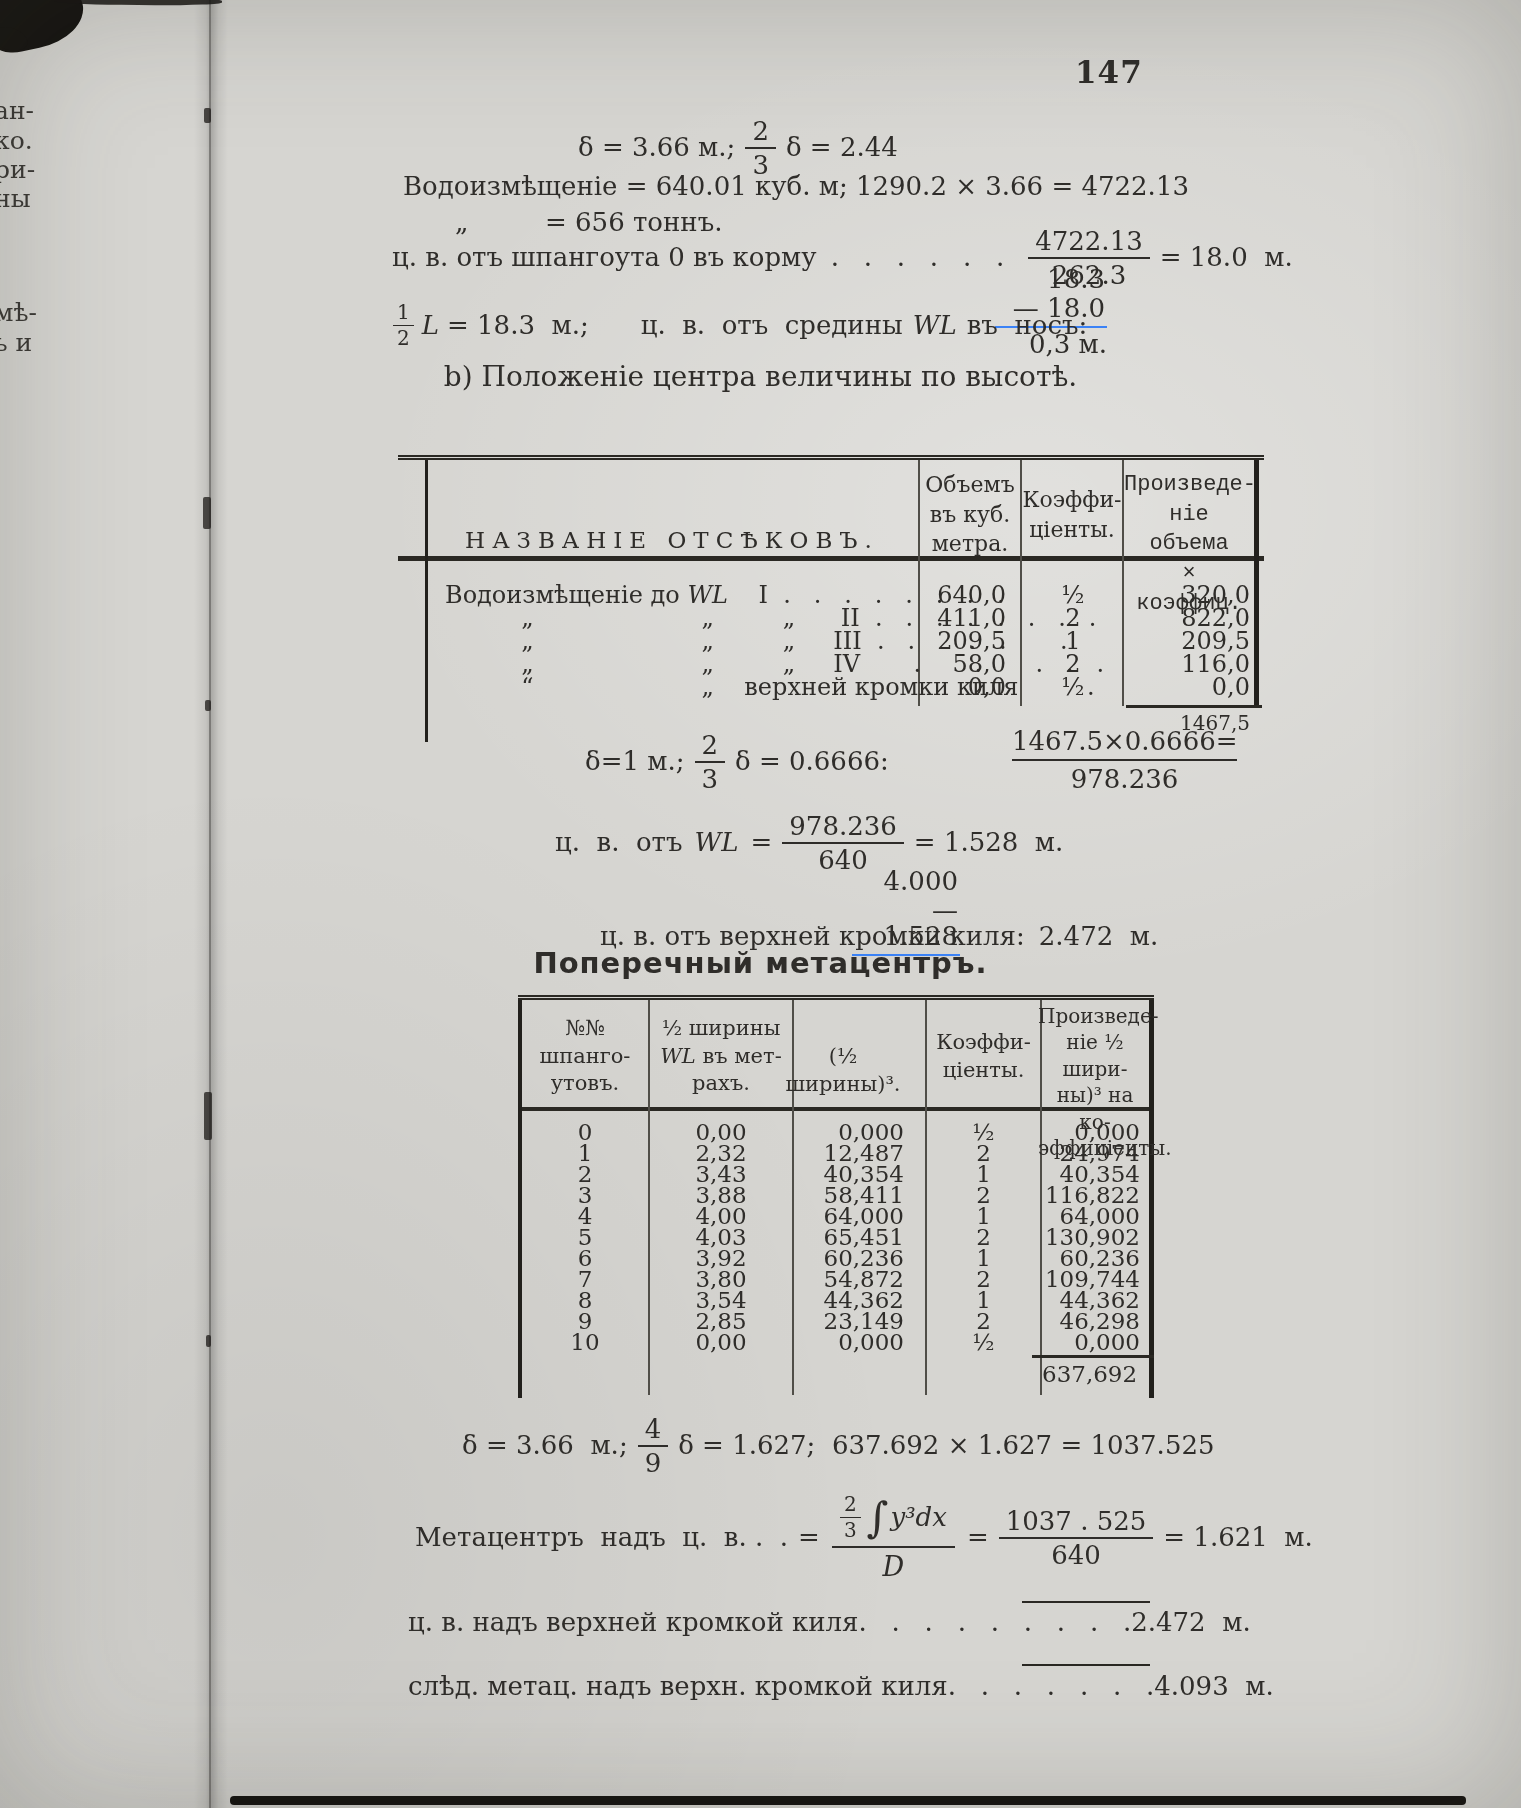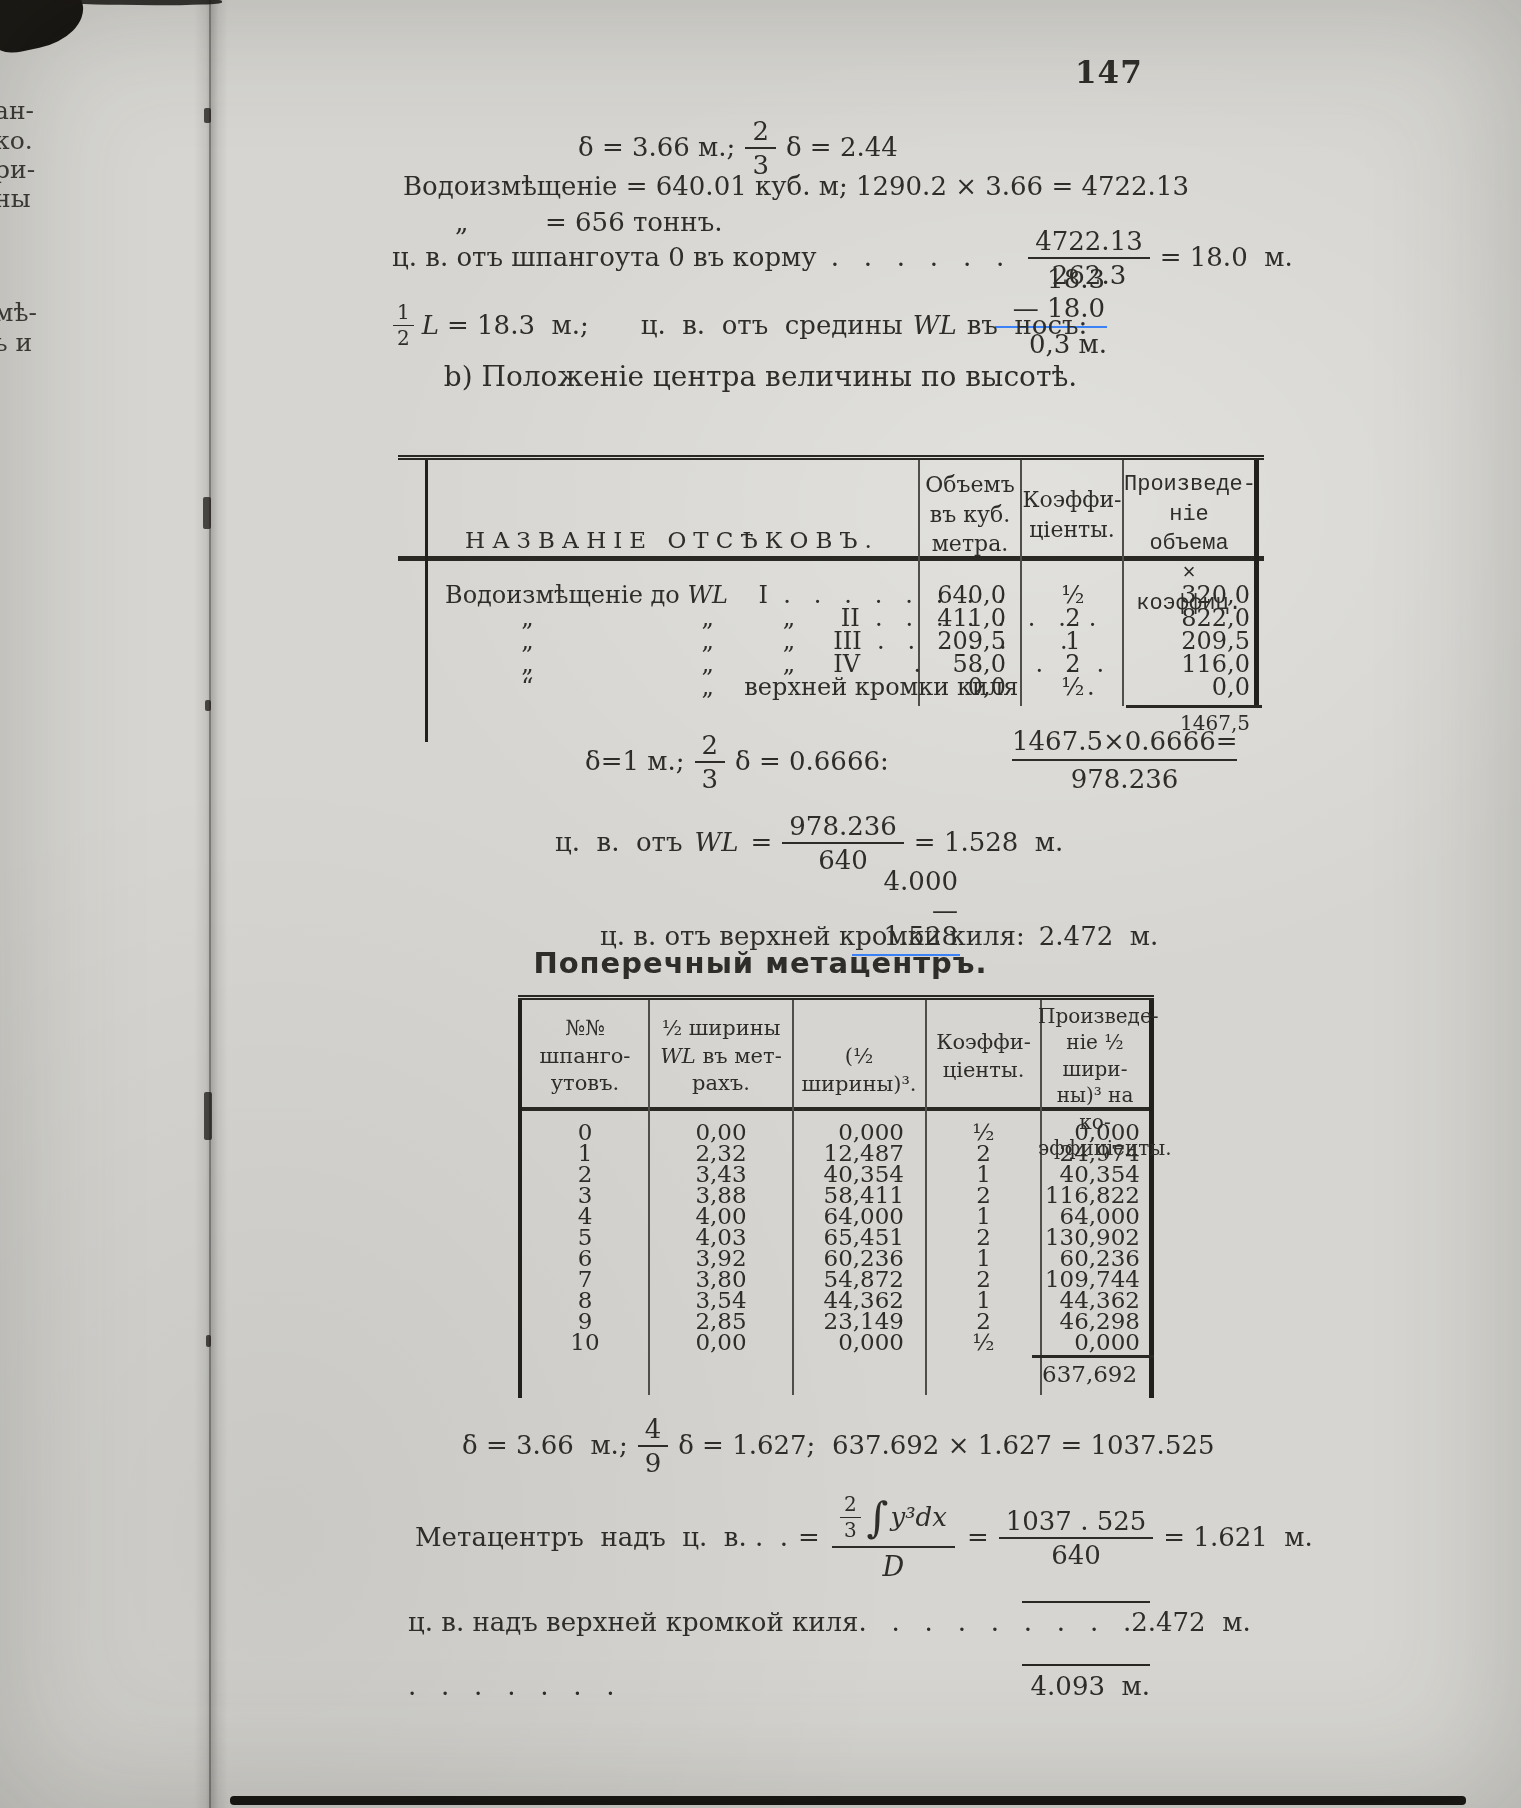--- a/index.html
+++ b/index.html
@@ -233,21 +233,21 @@
   <div class="vl heavy" style="left:631px;top:5px;width:5px;height:398px;"></div>
 
   <div class="hcell prl" style="left:4px;top:20px;width:126px;">№№
 шпанго-
 утовъ.</div>
   <div class="hcell" style="left:132px;top:20px;width:142px;">
     <div>½ ширины</div>
     <div><span class="it">WL</span><span> въ мет-</span></div>
     <div>рахъ.</div>
   </div>
-  <div class="hcell" style="left:272px;top:48px;width:138px;">(½ ширины)³.</div>
+  <div class="hcell" style="left:256px;top:48px;width:138px;">(½ ширины)³.</div>
   <div class="hcell prl" style="left:409px;top:34px;width:113px;">Коэффи-
 ціенты.</div>
   <div class="hcell prl" style="left:520px;top:8px;width:114px;font-size:20px;">Произведе-
 ніе ½ шири-
 ны)³ на ко-
 эффиціенты.</div>
 
   <div class="t2row" style="top:126px;">
       <span class="t2c1">0</span>
       <span class="t2c2">0,00</span>
@@ -354,17 +354,18 @@
 
 <div class="hl" style="left:1022px;top:1601px;width:128px;height:2px;"></div>
 <div class="flexrow body26" style="left:408px;top:1608px;width:742px;justify-content:space-between;">
   <span>ц. в. надъ верхней кромкой киля</span>
   <span>.   .   .   .   .   .   .   .   .</span>
   <span>2.472  м.</span>
 </div>
 
 <div class="hl" style="left:1022px;top:1664px;width:128px;height:2px;"></div>
 <div class="flexrow body26" style="left:408px;top:1672px;width:742px;justify-content:space-between;">
+  <span>слѣд. метац. надъ верхн. кромкой киля</span>
   <span>.   .   .   .   .   .   .</span>
   <span>4.093  м.</span>
 </div>
 
 <div class="vignette"></div>
 
 </body></html>

